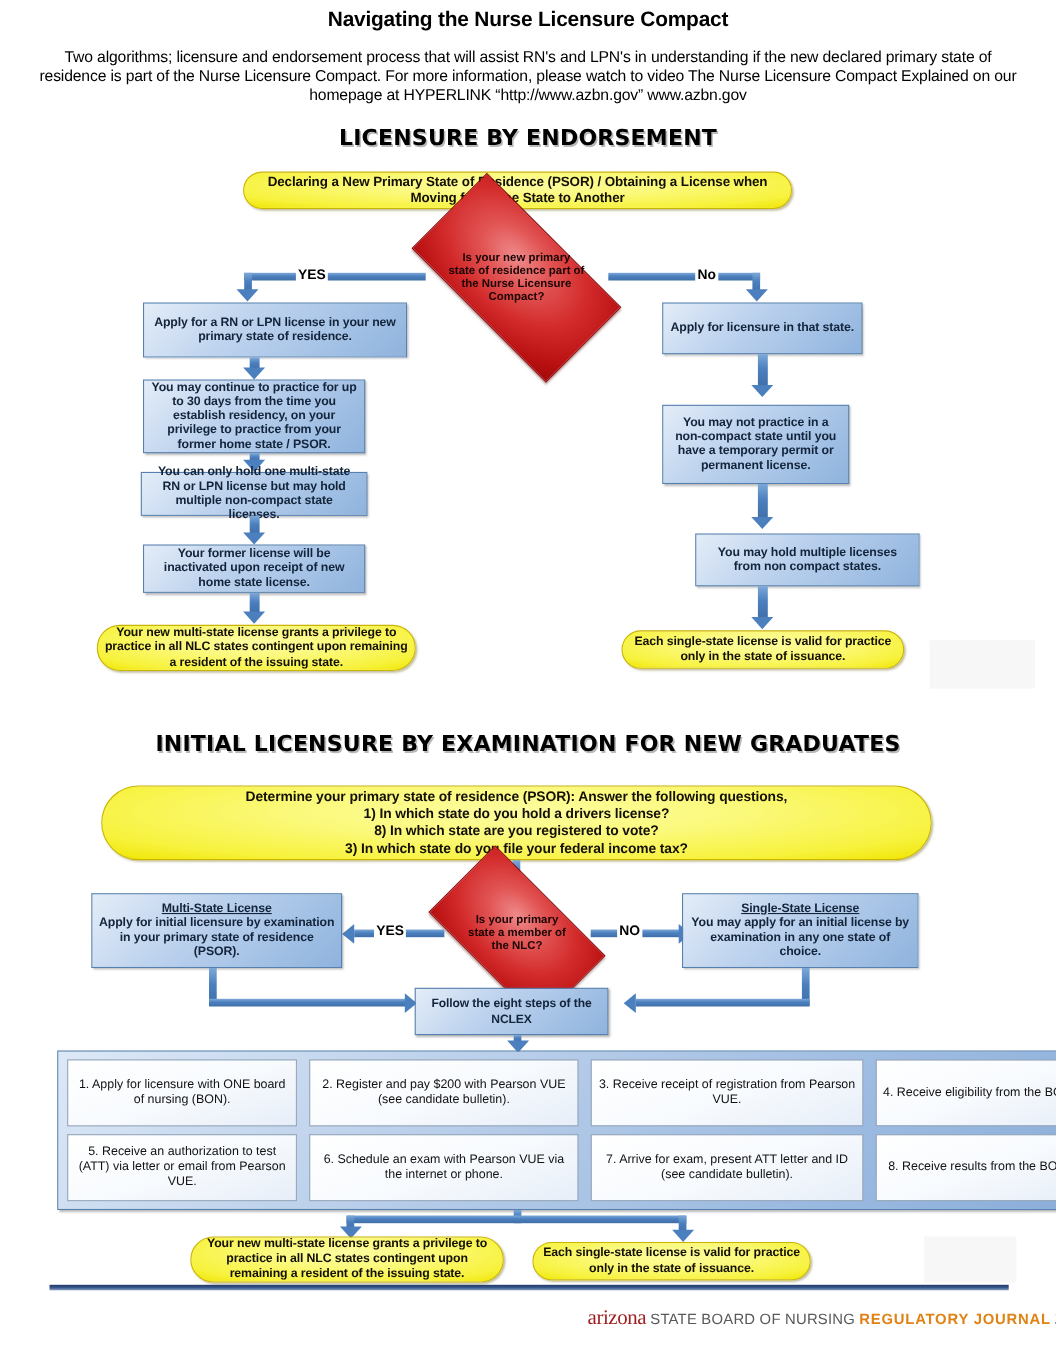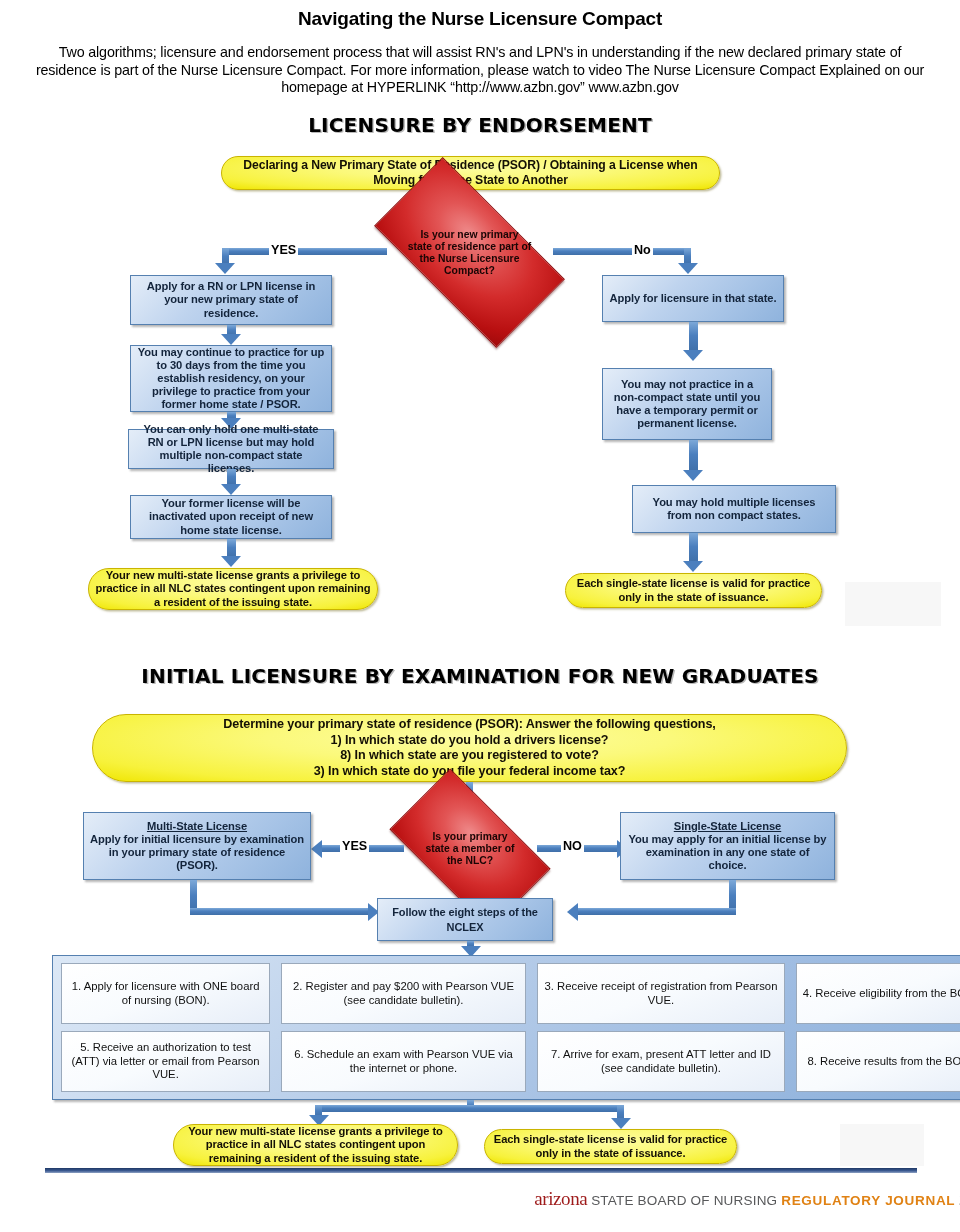--- a/index.html
+++ b/index.html
@@ -164,21 +164,21 @@
 <div class="bar bar-l" style="left:222px; top:248px; width:165px; height:7px;"></div>
 <div class="bar bar-l" style="left:222px; top:248px; width:7px; height:18px;"></div>
 <div class="arrow-d" style="left:215px; top:263px;"></div>
 <div class="edge-label" style="left:269px; top:243px;">YES</div>
 
 <div class="bar bar-l" style="left:553px; top:248px; width:138px; height:7px;"></div>
 <div class="bar bar-l" style="left:684px; top:248px; width:7px; height:18px;"></div>
 <div class="arrow-d" style="left:678px; top:263px;"></div>
 <div class="edge-label" style="left:632px; top:243px;">No</div>
 
-<div class="node pbox" style="left:130px; top:275px; width:202px; height:50px;">Apply for a RN or LPN license in your new primary state of residence.</div>
+<div class="node pbox" style="left:130px; top:275px; width:240px; height:50px;">Apply for a RN or LPN license in your new primary state of residence.</div>
 
 <div class="bar bar-l" style="left:227px; top:325px; width:9px; height:11px;"></div>
 <div class="arrow-d" style="left:221px; top:334px;"></div>
 
 <div class="node pbox" style="left:130px; top:345px; width:202px; height:67px;">You may continue to practice for up to 30 days from the time you establish residency, on your privilege to practice from your former home state / PSOR.</div>
 
 <div class="bar bar-l" style="left:227px; top:412px; width:9px; height:8px;"></div>
 <div class="arrow-d" style="left:221px; top:418px;"></div>
 
 <div class="node pbox" style="left:128px; top:429px; width:206px; height:40px;">You can only hold one multi-state RN or LPN license but may hold multiple non-compact state licenses.</div>

